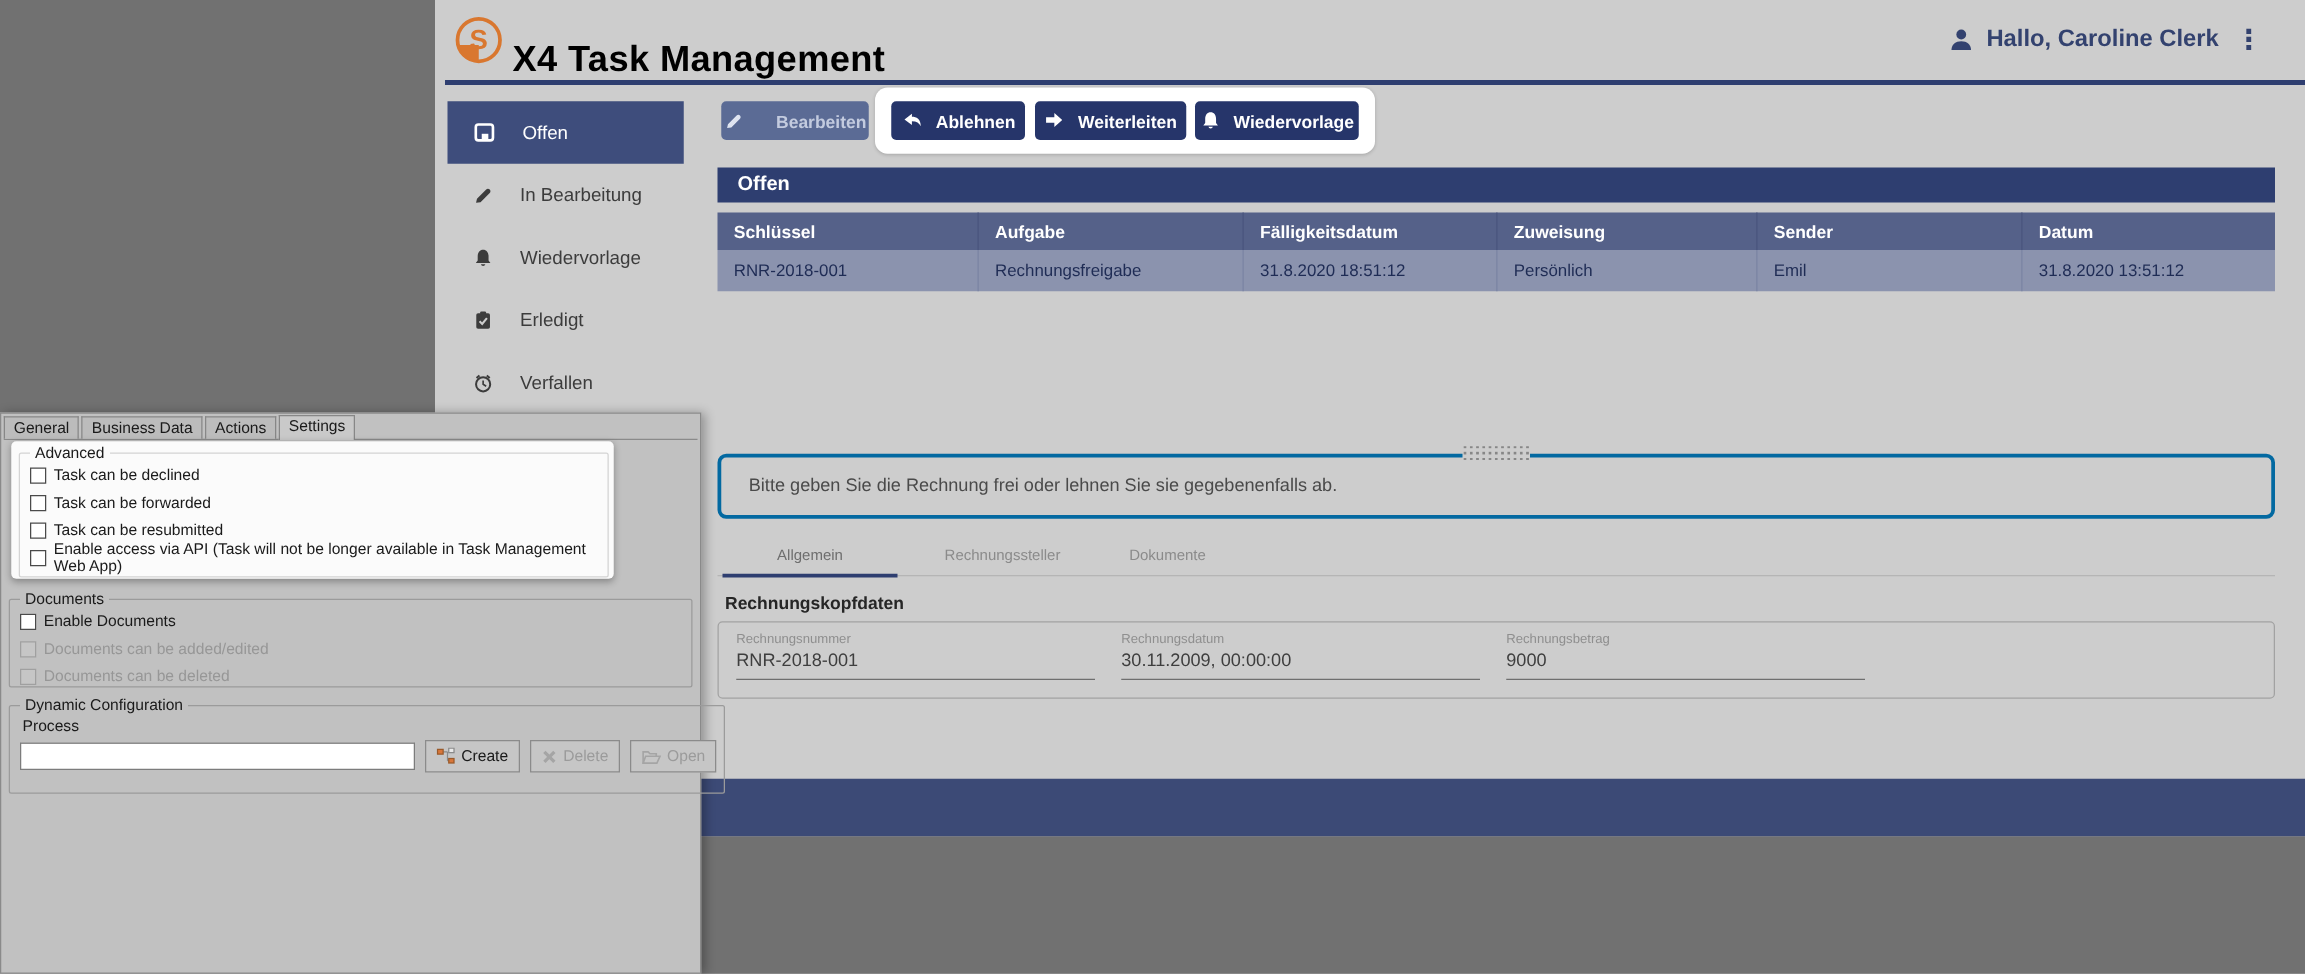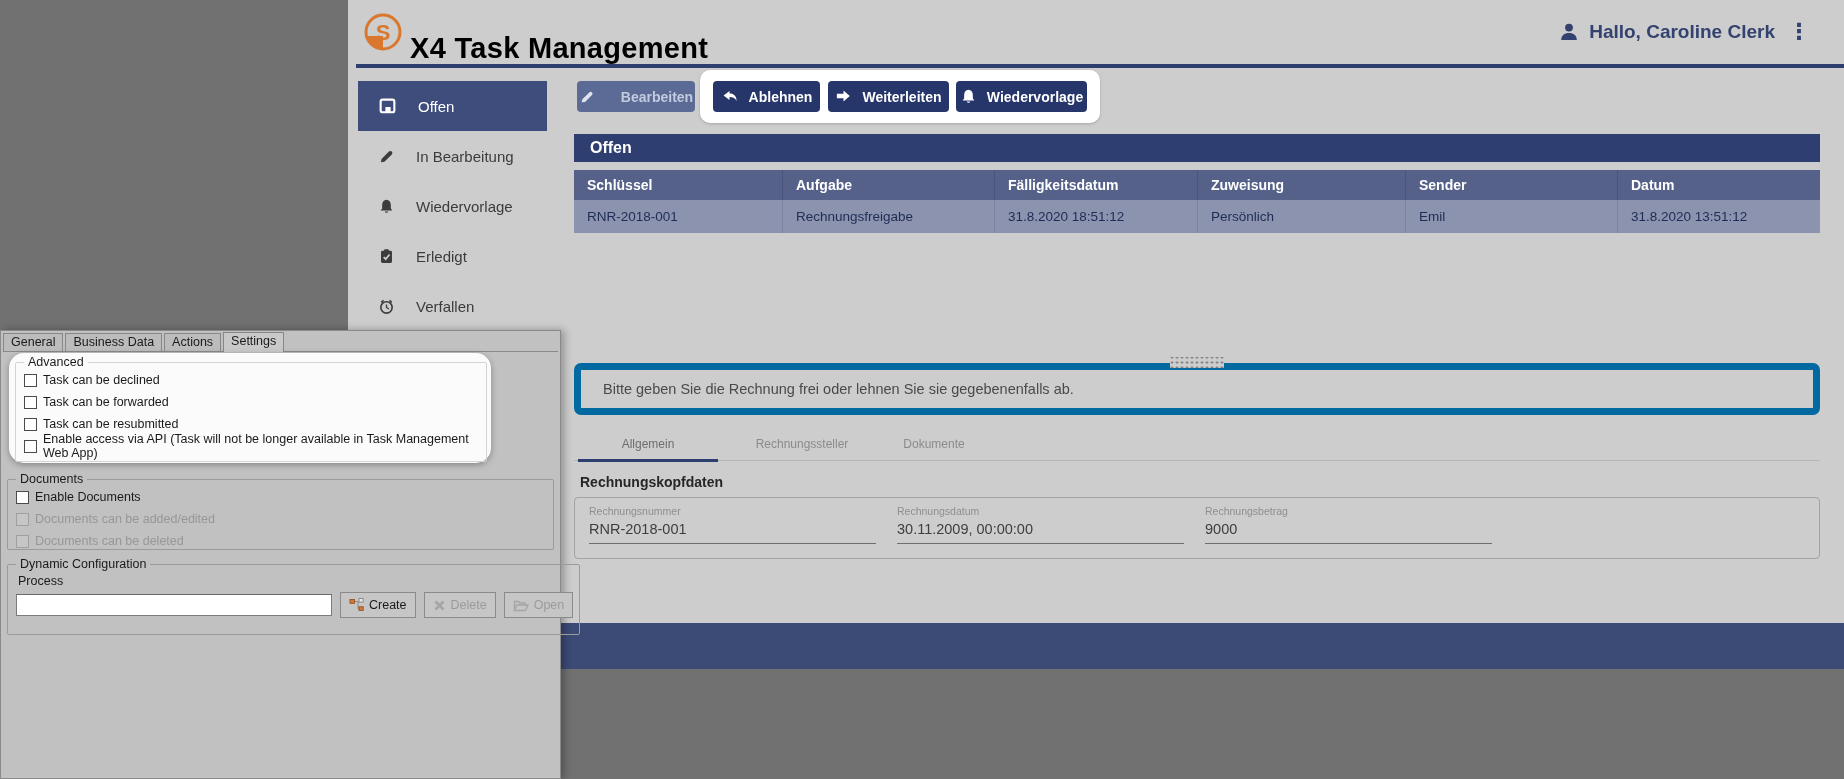--- a/index.html
+++ b/index.html
@@ -31,41 +31,41 @@
   .list-titlebar{position:absolute;left:226px;top:134px;width:1246px;height:28px;background:#2e3e70;color:#fff;
                  font-weight:bold;font-size:16px;line-height:28px;padding-left:16px;box-sizing:border-box;}
   .thead,.trow{position:absolute;left:226px;width:1246px;display:grid;grid-template-columns:208px 212px 203px 208px 212px 1fr;box-sizing:border-box;}
   .thead{top:170px;height:30px;background:#556189;}
   .th{color:#fff;font-weight:bold;font-size:14px;line-height:30px;padding-left:13px;border-left:1px solid #49547e;cursor:pointer;}
   .th:first-child{border-left:none;}
   .trow{top:200px;height:33px;background:#8b93ae;cursor:pointer;}
   .td{color:#1f2c55;font-size:13.5px;line-height:33px;padding-left:13px;border-left:1px solid #7b84a3;white-space:nowrap;overflow:hidden;}
   .td:first-child{border-left:none;}
   
-  .msg-panel{position:absolute;left:226px;top:363px;width:1246px;height:52px;border:7px solid #0369a1;border-radius:7px;
+  .msg-panel{position:absolute;left:226px;top:363px;width:1246px;height:52px;border:3px solid #0369a1;border-radius:7px;
              box-sizing:border-box;display:flex;align-items:center;padding-left:22px;color:#4a4a4a;font-size:14.5px;}
   .drag-dots{position:absolute;left:822px;top:357px;width:54px;height:11px;background-color:#cdcdcd;z-index:2;
              background-image:radial-gradient(circle,#878787 1.1px,transparent 1.4px);background-size:5px 5px;background-position:center;cursor:grab;}
   .detail-tabs{position:absolute;left:226px;top:428px;height:33px;display:flex;border-bottom:1px solid #b5b5b5;width:1246px;box-sizing:border-box;}
   .dtab{display:flex;align-items:center;justify-content:center;font-size:12px;color:#8b8b8b;position:relative;cursor:pointer;}
   .dtab.selected{color:#6e6e6e;}
   .dtab.selected::after{content:"";position:absolute;left:4px;right:4px;bottom:-2px;height:3px;background:#2e3e70;}
   .section-title{position:absolute;left:232px;top:474px;font-size:14px;font-weight:bold;color:#262626;}
   .fields-panel{position:absolute;left:226px;top:497px;width:1246px;height:62px;border:1px solid #a2a2a2;border-radius:4px;
                 box-sizing:border-box;display:grid;grid-template-columns:repeat(4,1fr);gap:21px;padding:7px 19px 0 14px;}
   .f-label{font-size:10.5px;color:#8f8f8f;}
   .f-value{font-size:14.5px;color:#3e3e3e;padding:4px 0 6px;border-bottom:1px solid #6f6f6f;}
   .bottom-bar{position:absolute;left:0;top:623px;width:100%;height:46px;background:#3c4a76;}
   
   .dialog{position:absolute;left:0;top:330px;width:561px;height:449px;background:#c1c1c1;border:1px solid #8a8a8a;
           box-sizing:border-box;z-index:10;box-shadow:3px 0 8px rgba(0,0,0,.3);font-size:12.5px;color:#1a1a1a;}
   .dlg-tabs{position:absolute;left:2px;top:1px;right:2px;display:flex;align-items:flex-end;border-bottom:1px solid #8a8a8a;height:19px;}
   .dlg-tab{background:#bcbcbc;border:1px solid #878787;border-bottom:none;padding:1px 7px 2px;margin-right:2px;cursor:pointer;white-space:nowrap;}
   .dlg-tab.selected{background:#c9c9c9;padding-bottom:4px;margin-bottom:-1px;}
-  .white-pop{position:absolute;left:8px;top:22px;width:482px;height:110px;background:#fbfbfb;border-radius:15px;
+  .white-pop{position:absolute;left:8px;top:22px;width:482px;height:110px;background:#fbfbfb;border-radius:4px;
              box-shadow:0 2px 6px rgba(0,0,0,.3);box-sizing:border-box;padding:2px 4px 4px 6px;}
   fieldset{border:1px solid #9b9b9b;border-radius:2px;margin:0;padding:0 6px 4px 8px;box-sizing:border-box;background:transparent;}
   fieldset.adv{border-color:#d4d4d4;}
   legend{padding:0 4px;font-size:12.5px;}
   .cb-row{display:flex;align-items:center;gap:6px;height:22px;}
   .cb{width:13px;height:13px;border:1px solid #4a4a4a;background:#fff;box-sizing:border-box;flex:none;cursor:pointer;}
   .cb-row.disabled{color:#979797;}
   .cb-row.disabled .cb{border-color:#a0a0a0;background:#c6c6c6;cursor:default;}
   .gbox-doc{position:absolute;left:6px;top:141px;width:547px;height:78px;}
   .gbox-dyn{position:absolute;left:6px;top:226px;width:547px;height:78px;}

